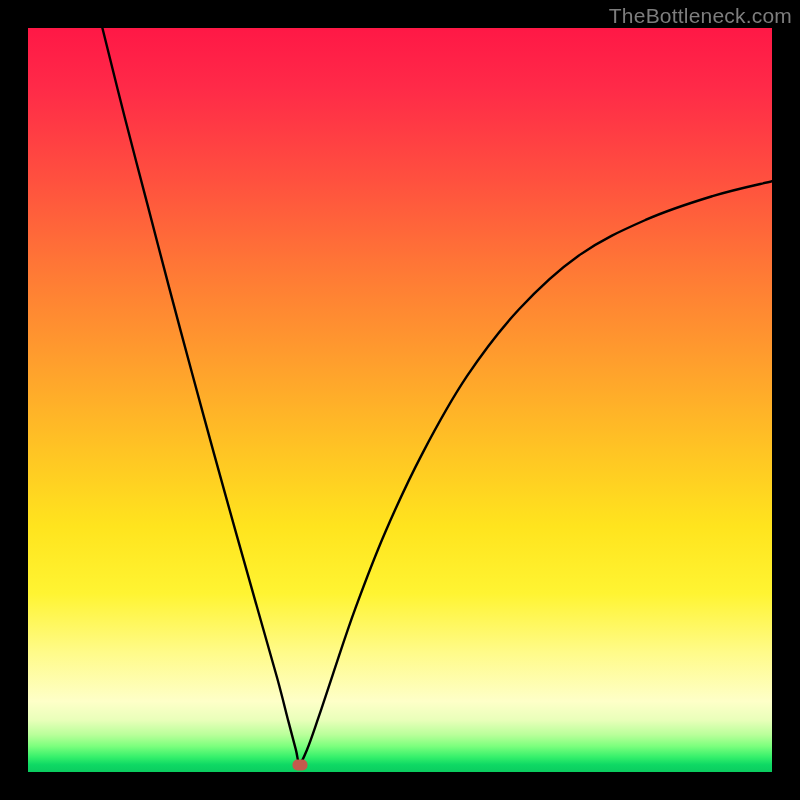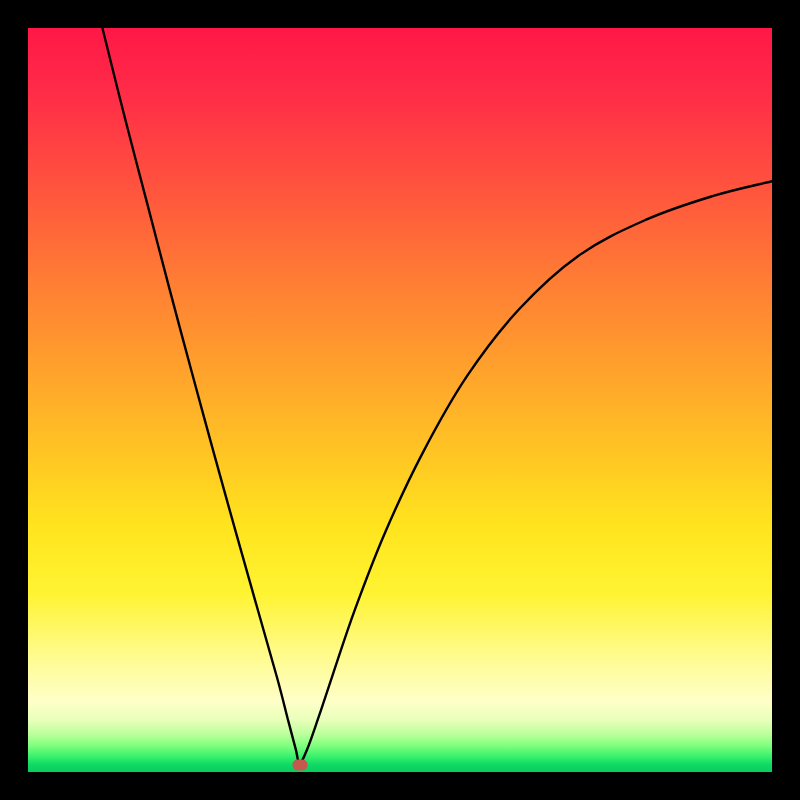--- a/index.html
+++ b/index.html
@@ -70,20 +70,21 @@
     background: #c35a4d;
     border-radius: 5px;
     z-index: 4;
     transform: translate(-50%, -50%);
   }
 </style>
 </head>
 <body>
 
 <div class="frame">
+  <div class="watermark">TheBottleneck.com</div>
 
   <div class="plot">
     <svg class="curve" viewBox="0 0 744 744" preserveAspectRatio="none">
       <path id="curve-path" d="M 74.40 0.00 C 78.42 16.07, 88.68 57.81, 96.72 89.28 C 104.76 120.75, 111.00 144.04, 119.04 174.84 C 127.08 205.64, 133.32 230.00, 141.36 260.40 C 149.40 290.80, 155.64 314.00, 163.68 343.73 C 171.72 373.46, 177.96 396.37, 186.00 425.57 C 194.04 454.76, 200.28 477.26, 208.32 505.92 C 216.36 534.58, 223.27 558.80, 230.64 584.78 C 238.01 610.76, 243.88 630.70, 249.24 650.26 C 254.60 669.81, 257.05 680.55, 260.40 693.41 C 263.75 706.26, 265.83 714.18, 267.84 721.68 C 269.85 729.18, 269.55 735.07, 271.56 735.07 C 273.57 735.07, 275.65 729.72, 279.00 721.68 C 282.35 713.64, 285.47 704.09, 290.16 690.43 C 294.85 676.77, 298.34 665.61, 305.04 645.79 C 311.74 625.97, 317.99 605.76, 327.36 580.32 C 336.73 554.88, 345.07 532.29, 357.12 504.43 C 369.17 476.58, 379.59 453.69, 394.32 425.57 C 409.05 397.44, 421.55 374.17, 438.96 348.19 C 456.37 322.21, 470.95 302.93, 491.04 281.23 C 511.13 259.54, 527.79 243.73, 550.56 227.66 C 573.33 211.59, 593.41 202.67, 617.52 191.95 C 641.63 181.24, 661.71 175.11, 684.48 168.14 C 707.25 161.18, 733.29 155.94, 744.00 153.26" fill="none" stroke="#000000" stroke-width="2.4" stroke-linejoin="round" stroke-linecap="round"></path>
     </svg>
     <div class="dot" id="marker-dot" style="left: 271.56px; top: 736.56px; background: rgb(195, 90, 77);"></div>
   </div>
 </div>
 
 </body></html>

